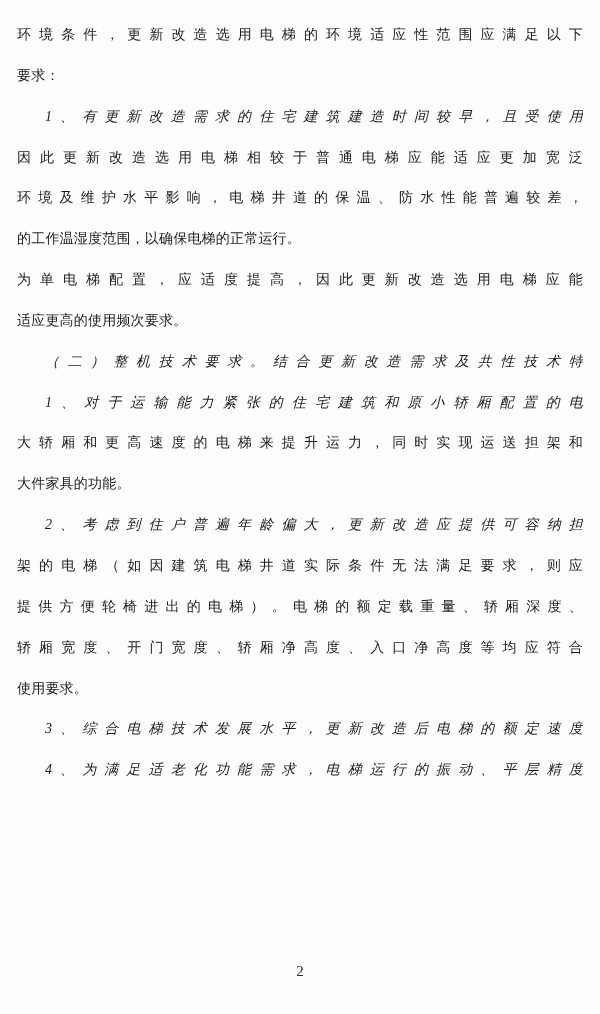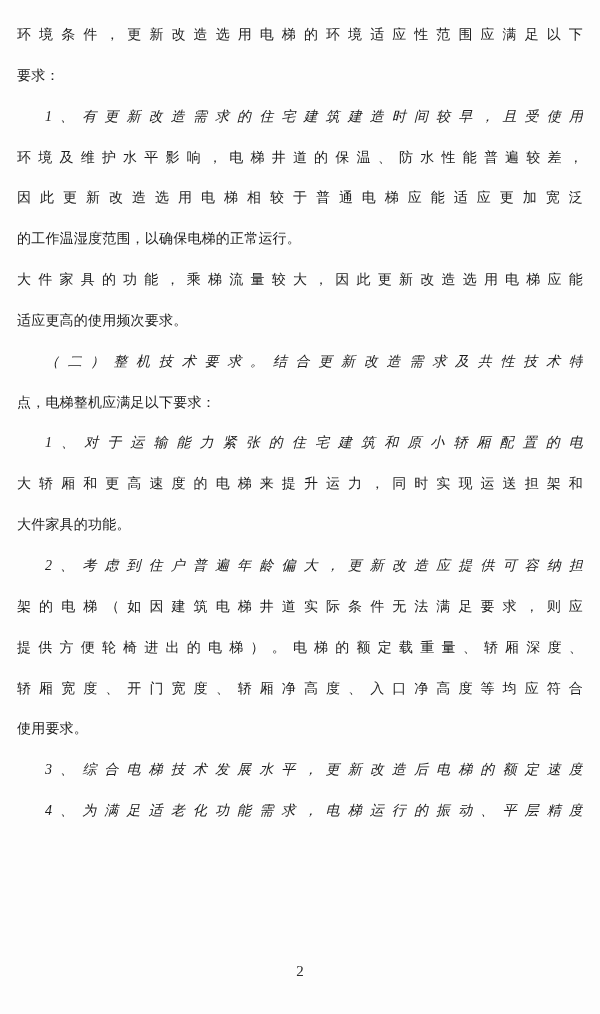--- a/index.html
+++ b/index.html
@@ -51,27 +51,26 @@
   }
 </style>
 </head>
 <body>
 
 <div class="page">
   <div class="text-block">
     <div class="line fill">环境条件，更新改造选用电梯的环境适应性范围应满足以下</div>
     <div class="line">要求：</div>
     <div class="line fill indent">1、有更新改造需求的住宅建筑建造时间较早，且受使用</div>
+    <div class="line fill">因此更新改造选用电梯相较于普通电梯应能适应更加宽泛</div>
     <div class="line fill">环境及维护水平影响，电梯井道的保温、防水性能普遍较差，</div>
-    <div class="line fill">因此更新改造选用电梯相较于普通电梯应能适应更加宽泛</div>
     <div class="line">的工作温湿度范围，以确保电梯的正常运行。</div>
-    <div class="line fill">大件家具的功能，乘梯流量较大，因此更新改造选用电梯应能</div>
+    <div class="line fill">为单电梯配置，应适度提高，因此更新改造选用电梯应能</div>
     <div class="line">适应更高的使用频次要求。</div>
     <div class="line fill indent">（二）整机技术要求。结合更新改造需求及共性技术特</div>
-    <div class="line">点，电梯整机应满足以下要求：</div>
     <div class="line fill indent">1、对于运输能力紧张的住宅建筑和原小轿厢配置的电</div>
     <div class="line fill">大轿厢和更高速度的电梯来提升运力，同时实现运送担架和</div>
     <div class="line">大件家具的功能。</div>
     <div class="line fill indent">2、考虑到住户普遍年龄偏大，更新改造应提供可容纳担</div>
     <div class="line fill">架的电梯（如因建筑电梯井道实际条件无法满足要求，则应</div>
     <div class="line fill">提供方便轮椅进出的电梯）。电梯的额定载重量、轿厢深度、</div>
     <div class="line fill">轿厢宽度、开门宽度、轿厢净高度、入口净高度等均应符合</div>
     <div class="line">使用要求。</div>
     <div class="line fill indent">3、综合电梯技术发展水平，更新改造后电梯的额定速度</div>
     <div class="line fill indent">4、为满足适老化功能需求，电梯运行的振动、平层精度</div>

